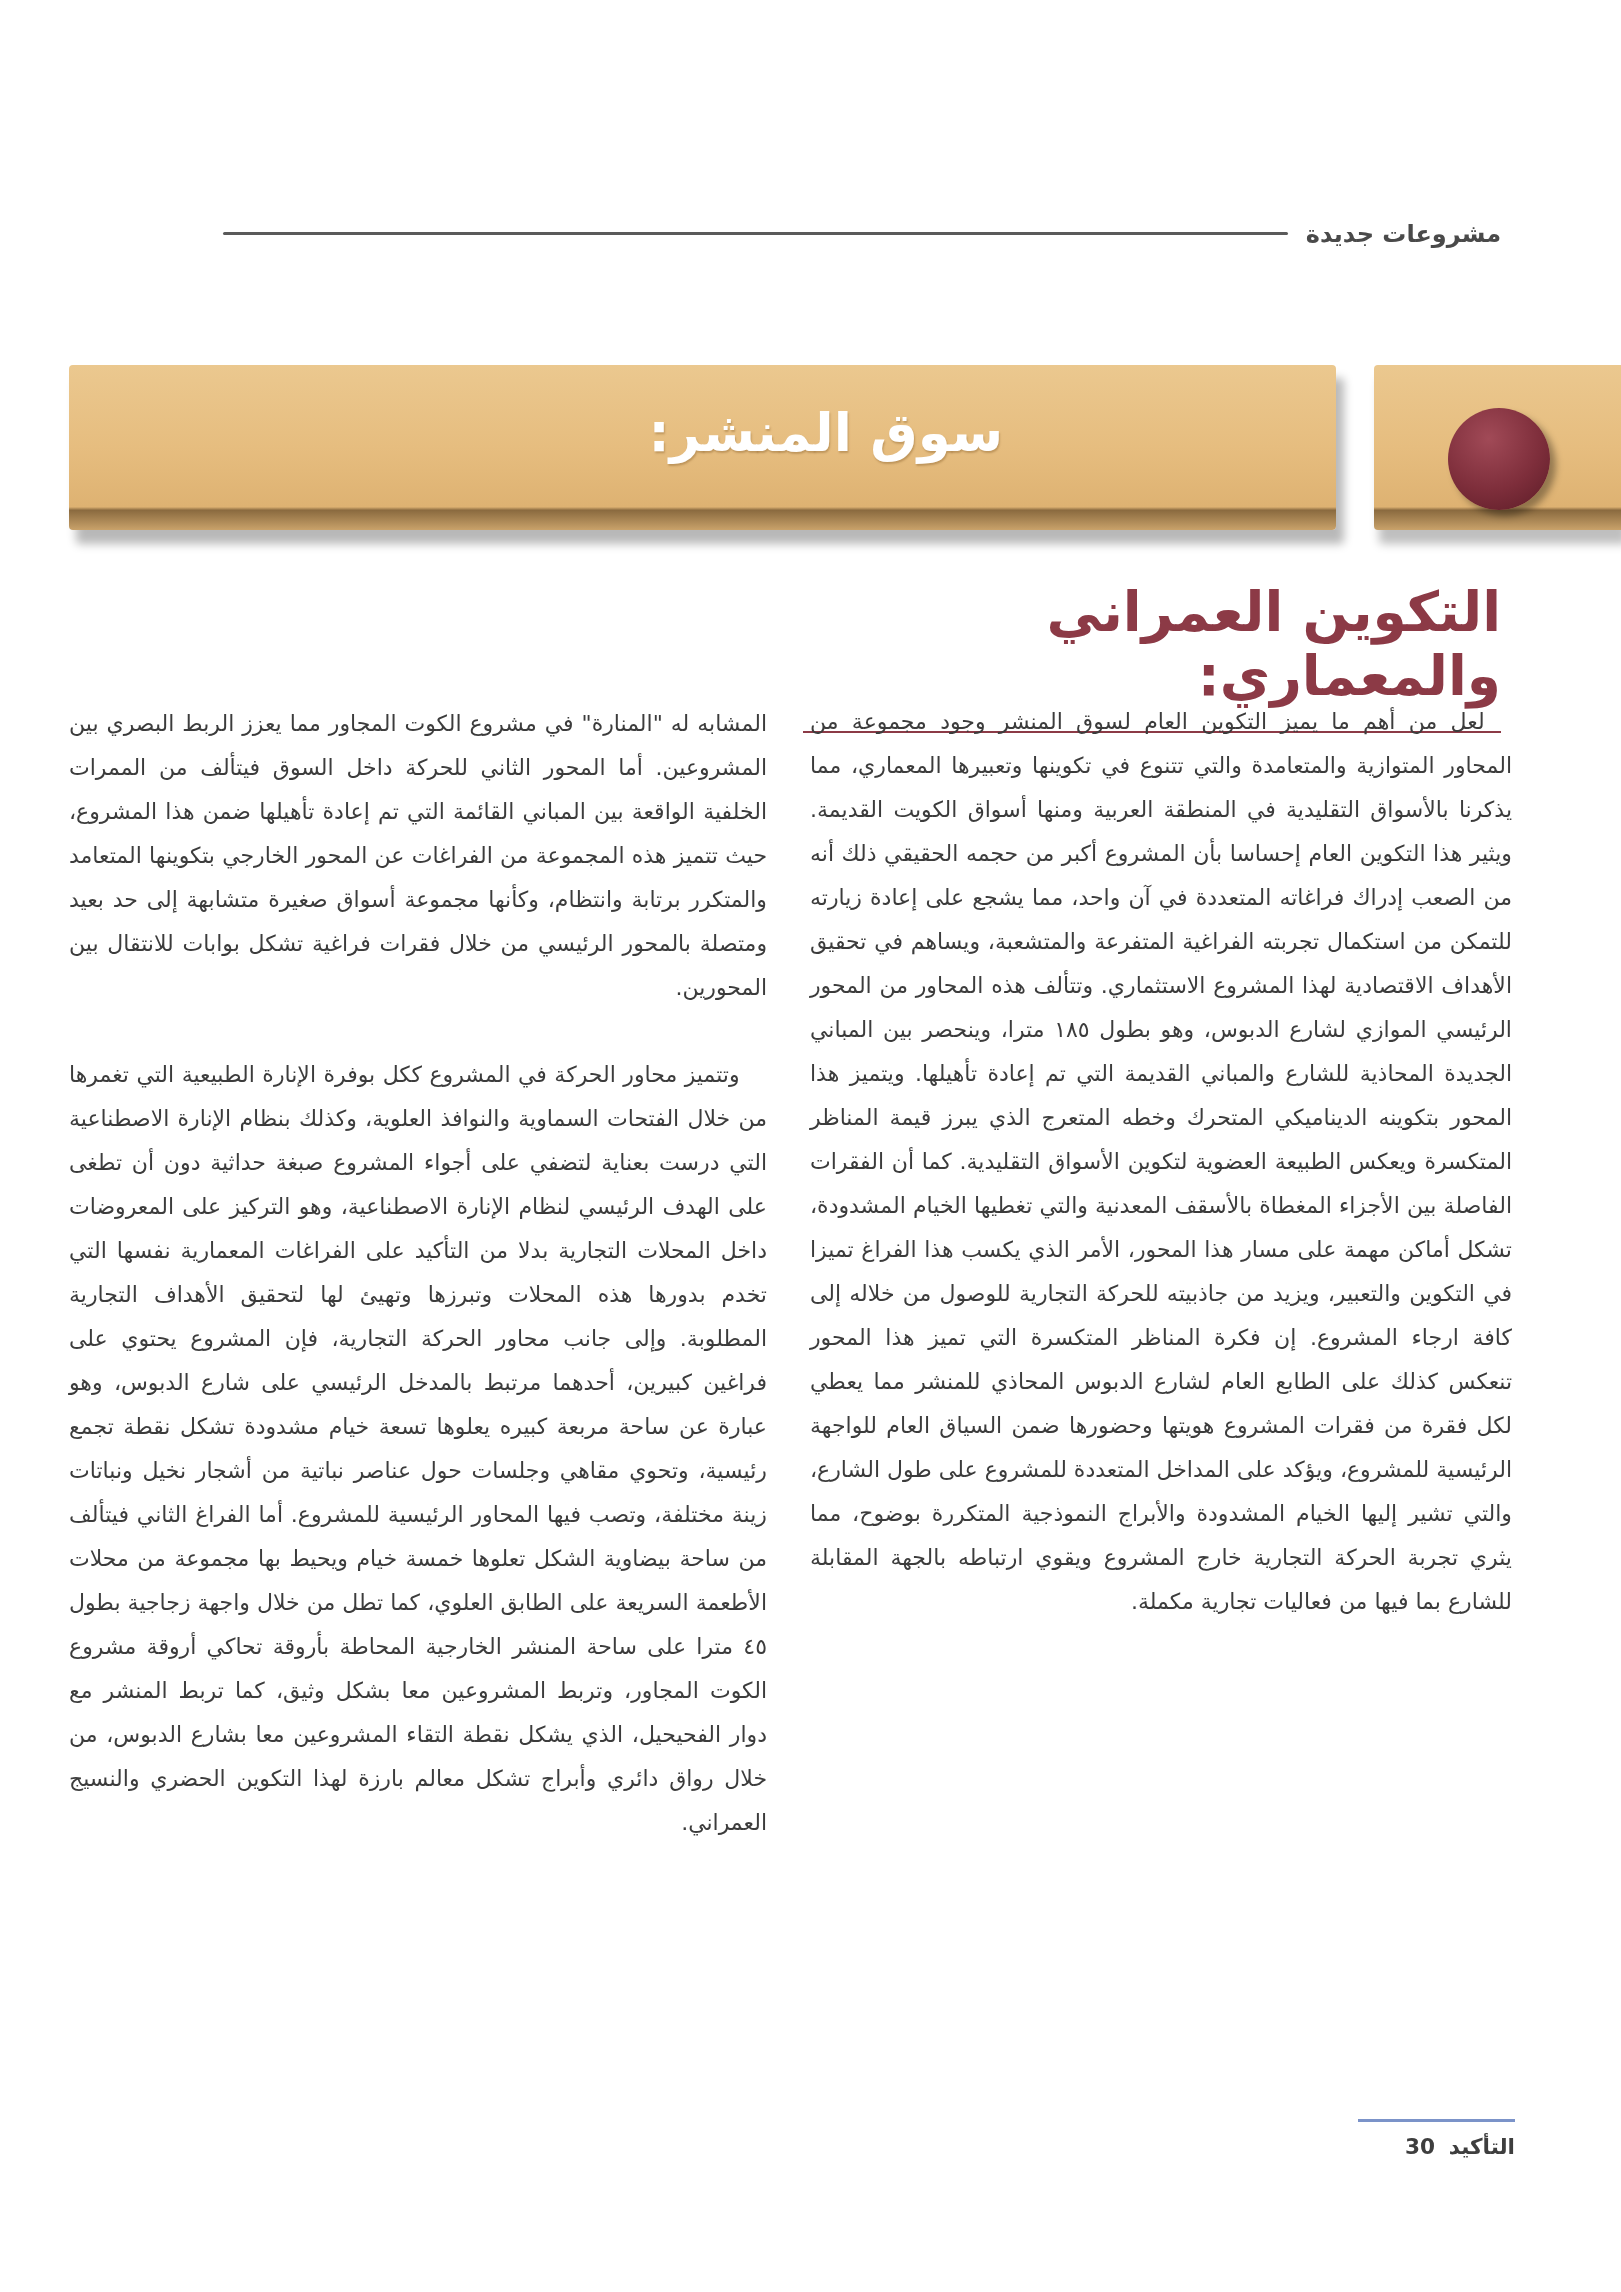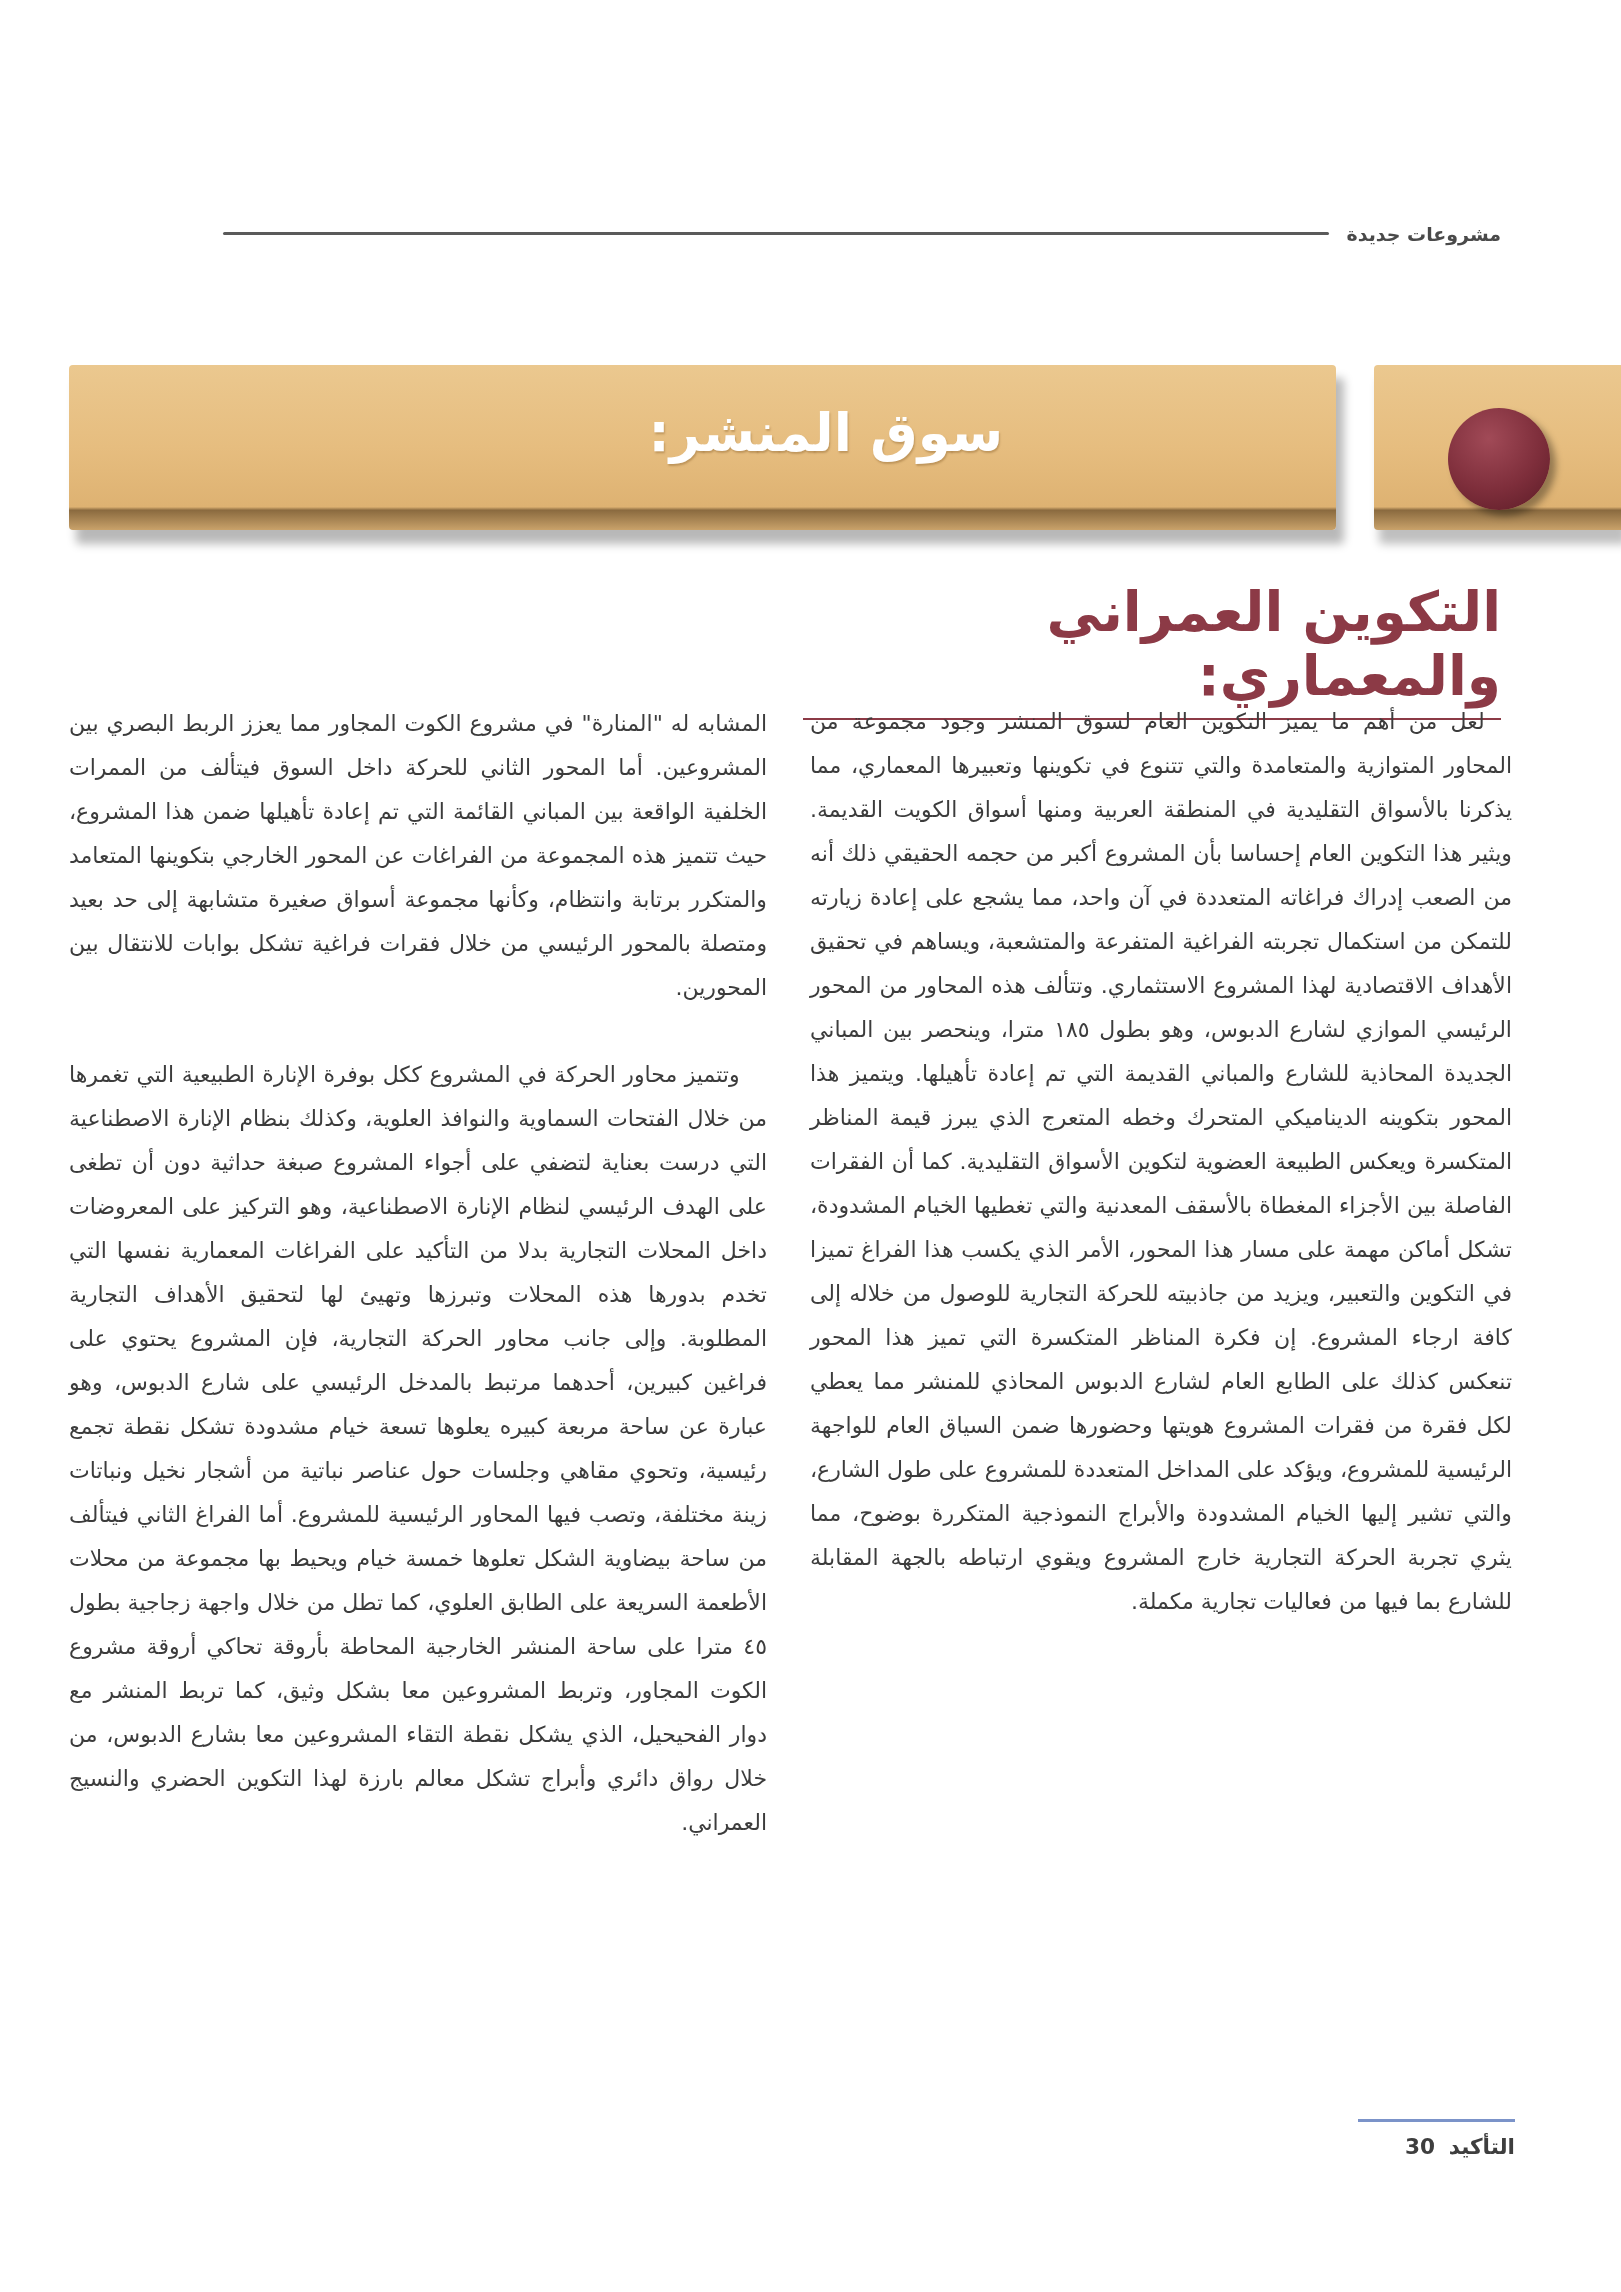--- a/index.html
+++ b/index.html
@@ -5,21 +5,21 @@
     html, body { margin: 0; padding: 0; background: #ffffff; }
     body {
       width: 1621px; height: 2293px; position: relative; overflow: hidden;
       font-family: "DejaVu Sans", sans-serif; color: #3a3a3a;
     }
     .section-header {
       position: absolute; top: 214px; left: 223px; width: 1278px; height: 39px;
       direction: rtl; display: flex; align-items: center;
     }
     .section-header .label {
-      font-family: "DejaVu Sans", sans-serif; font-weight: bold; font-size: 19px;
+      font-family: "DejaVu Sans", sans-serif; font-weight: bold; font-size: 24px;
       color: #4a4a4a; white-space: nowrap; margin-left: 17.6px;
     }
     .section-header .rule {
       flex: 1; height: 3.9px; background: #5a5a5a; border-radius: 2px;
     }
     .banner-main {
       position: absolute; left: 69px; top: 365px; width: 1235px; height: 165px;
       background: linear-gradient(180deg, #ebc88f 0%, #e6bd7f 50%, #deb272 86%, #8a6a3f 88%, #c9a26a 100%);
       border-radius: 3.9px;
       box-shadow: 7.8px 13.7px 9.8px rgba(0,0,0,0.28);
@@ -38,21 +38,21 @@
       box-shadow: 5.9px 13.7px 9.8px rgba(0,0,0,0.25);
     }
     .banner-side .dot {
       position: absolute; left: 74px; top: 43px; width: 102px; height: 102px; border-radius: 50%;
       background: radial-gradient(circle at 40% 30%, #a14a57 0%, #7e2e3b 55%, #5a1b26 100%);
       box-shadow: 5.9px 5.9px 7.8px rgba(0,0,0,0.35);
     }
     .subheading {
       position: absolute; right: 120px; top: 580px; direction: rtl;
       font-family: "DejaVu Sans", sans-serif; font-weight: bold; font-size: 55px;
-      color: #8c3a46; padding-bottom: 10px; border-bottom: 2.9px solid #8c3a46;
+      color: #8c3a46; padding-bottom: 23px; border-bottom: 2.9px solid #8c3a46;
       width: 698px; text-align: right;
     }
     .col {
       position: absolute; direction: rtl; text-align: justify; text-align-last: right;
       font-family: "DejaVu Sans", sans-serif; font-size: 22px; line-height: 44px;
       color: #3c3c3c;
     }
     .col.right { left: 810px; width: 702px; top: 700px; }
     .col.left { left: 69px; width: 698px; top: 702px; }
     .col p { margin: 0 0 43px 0; }

